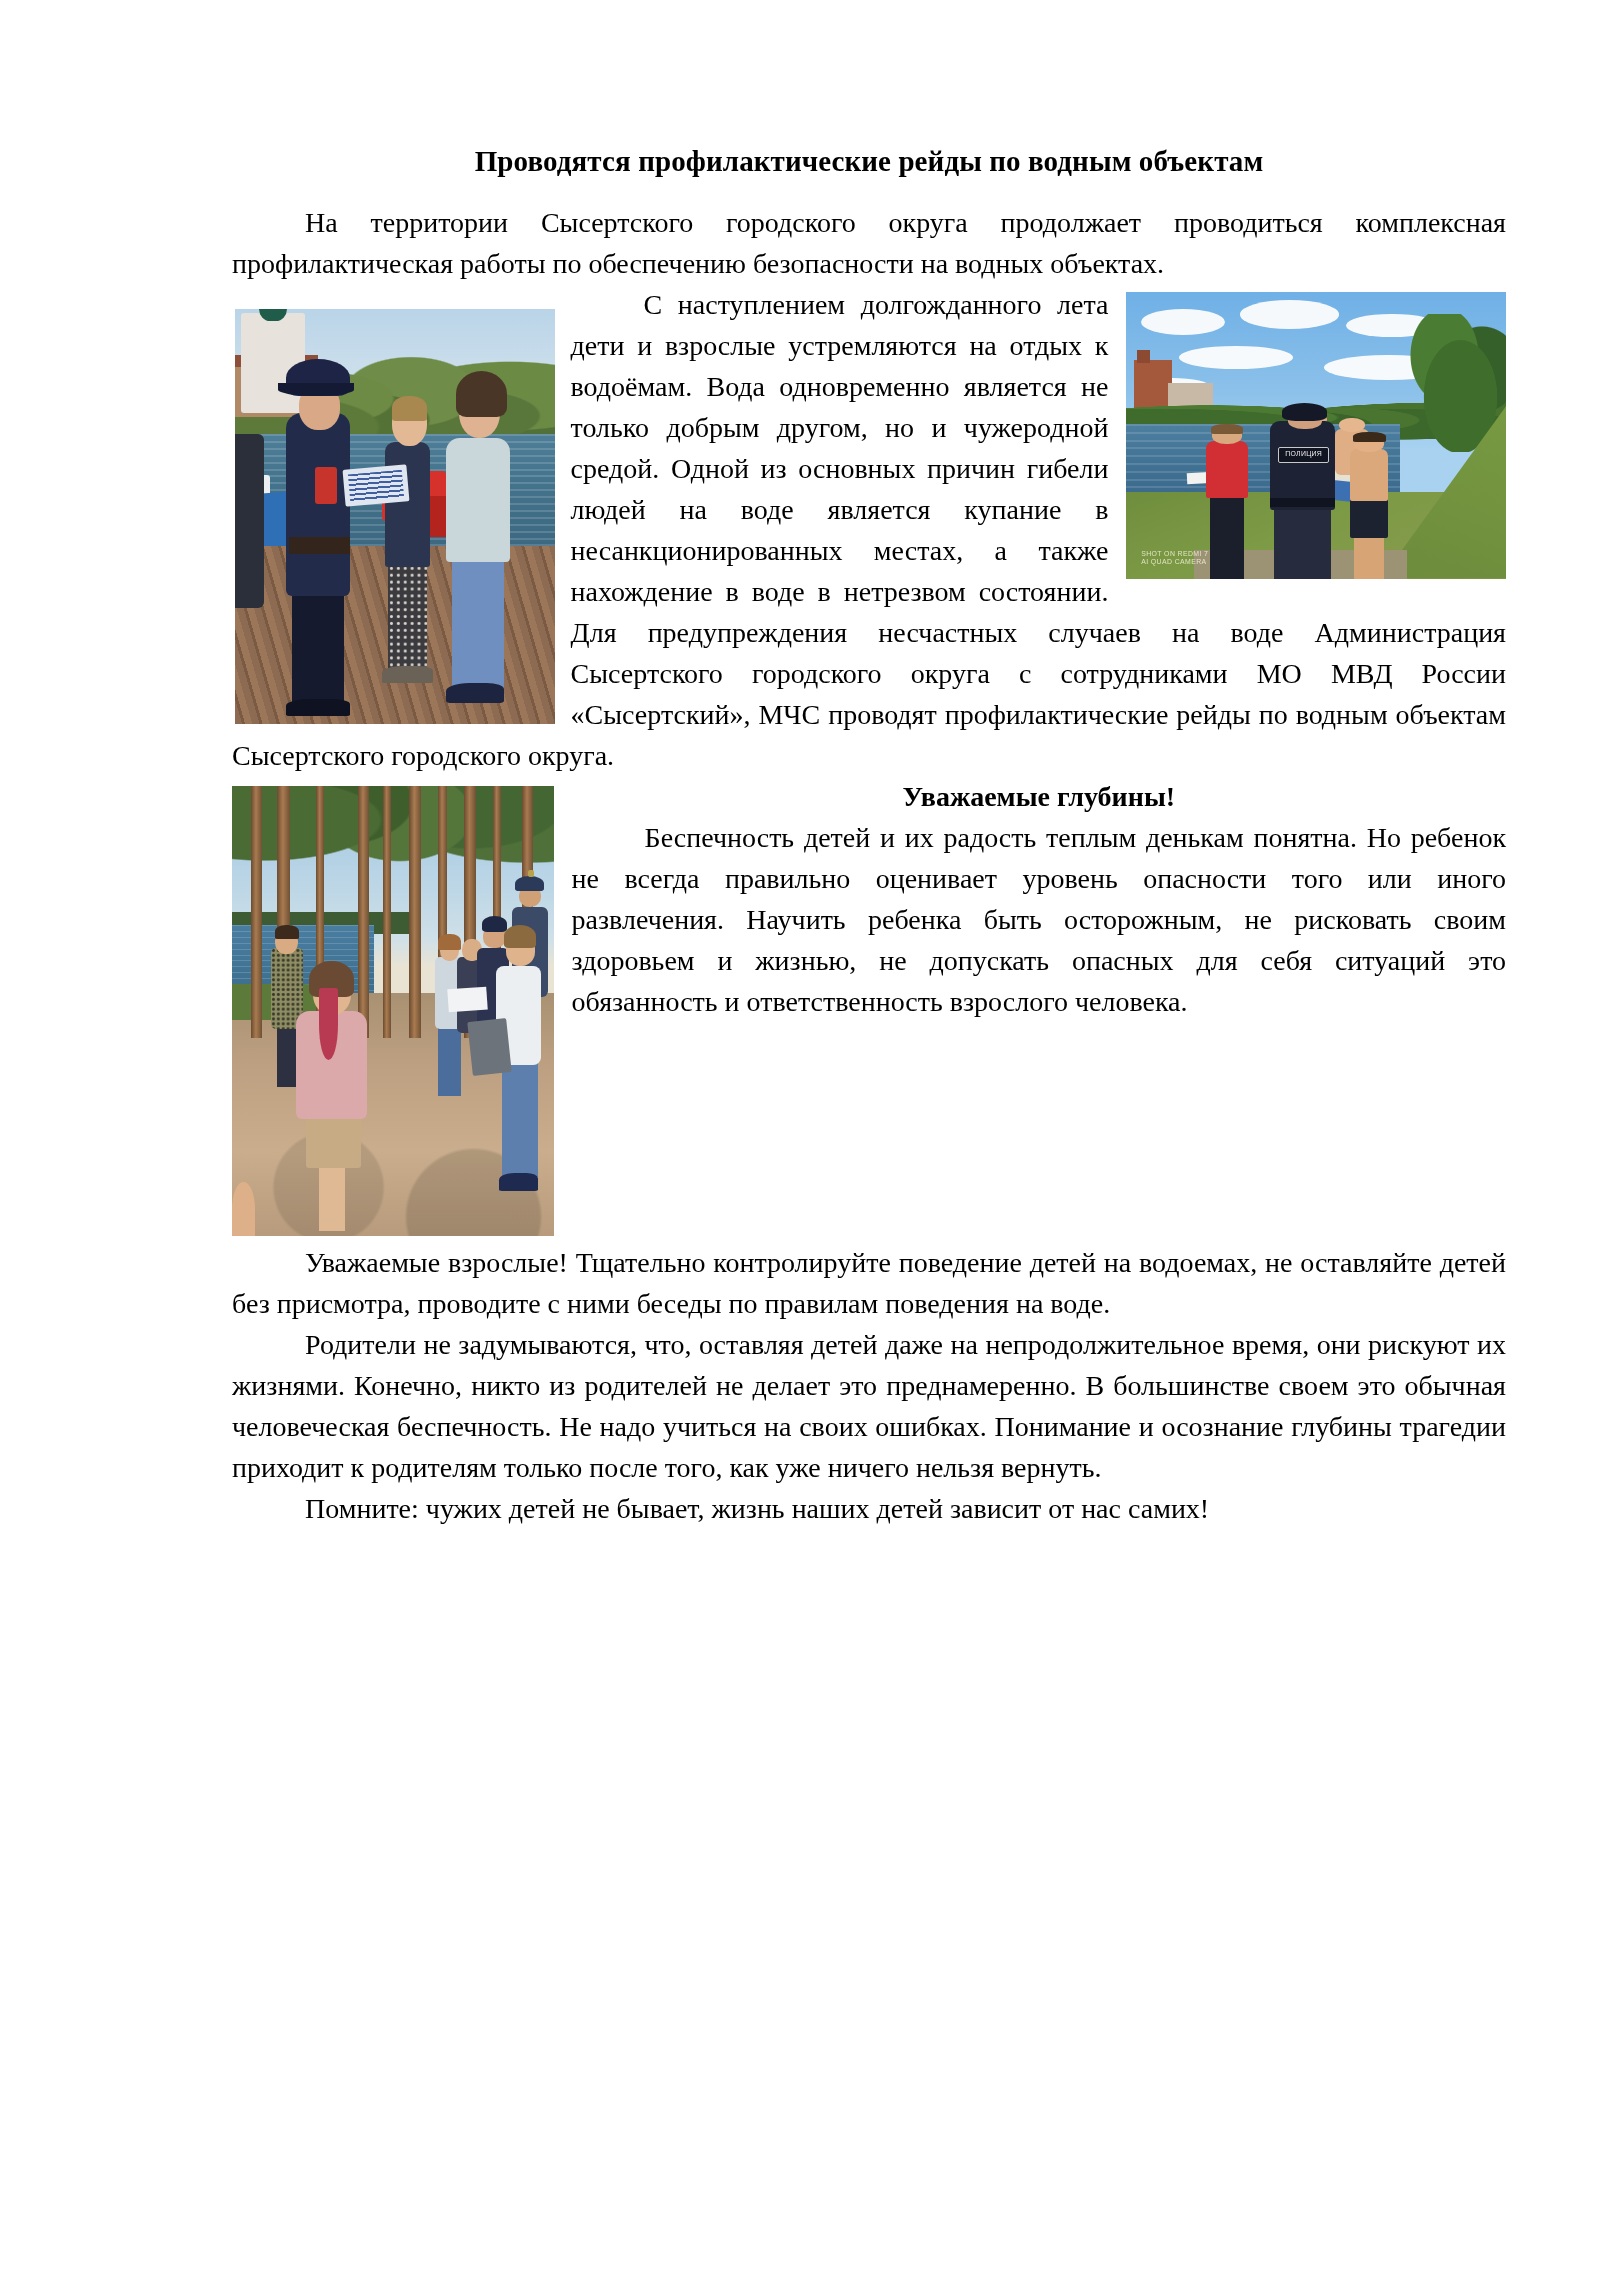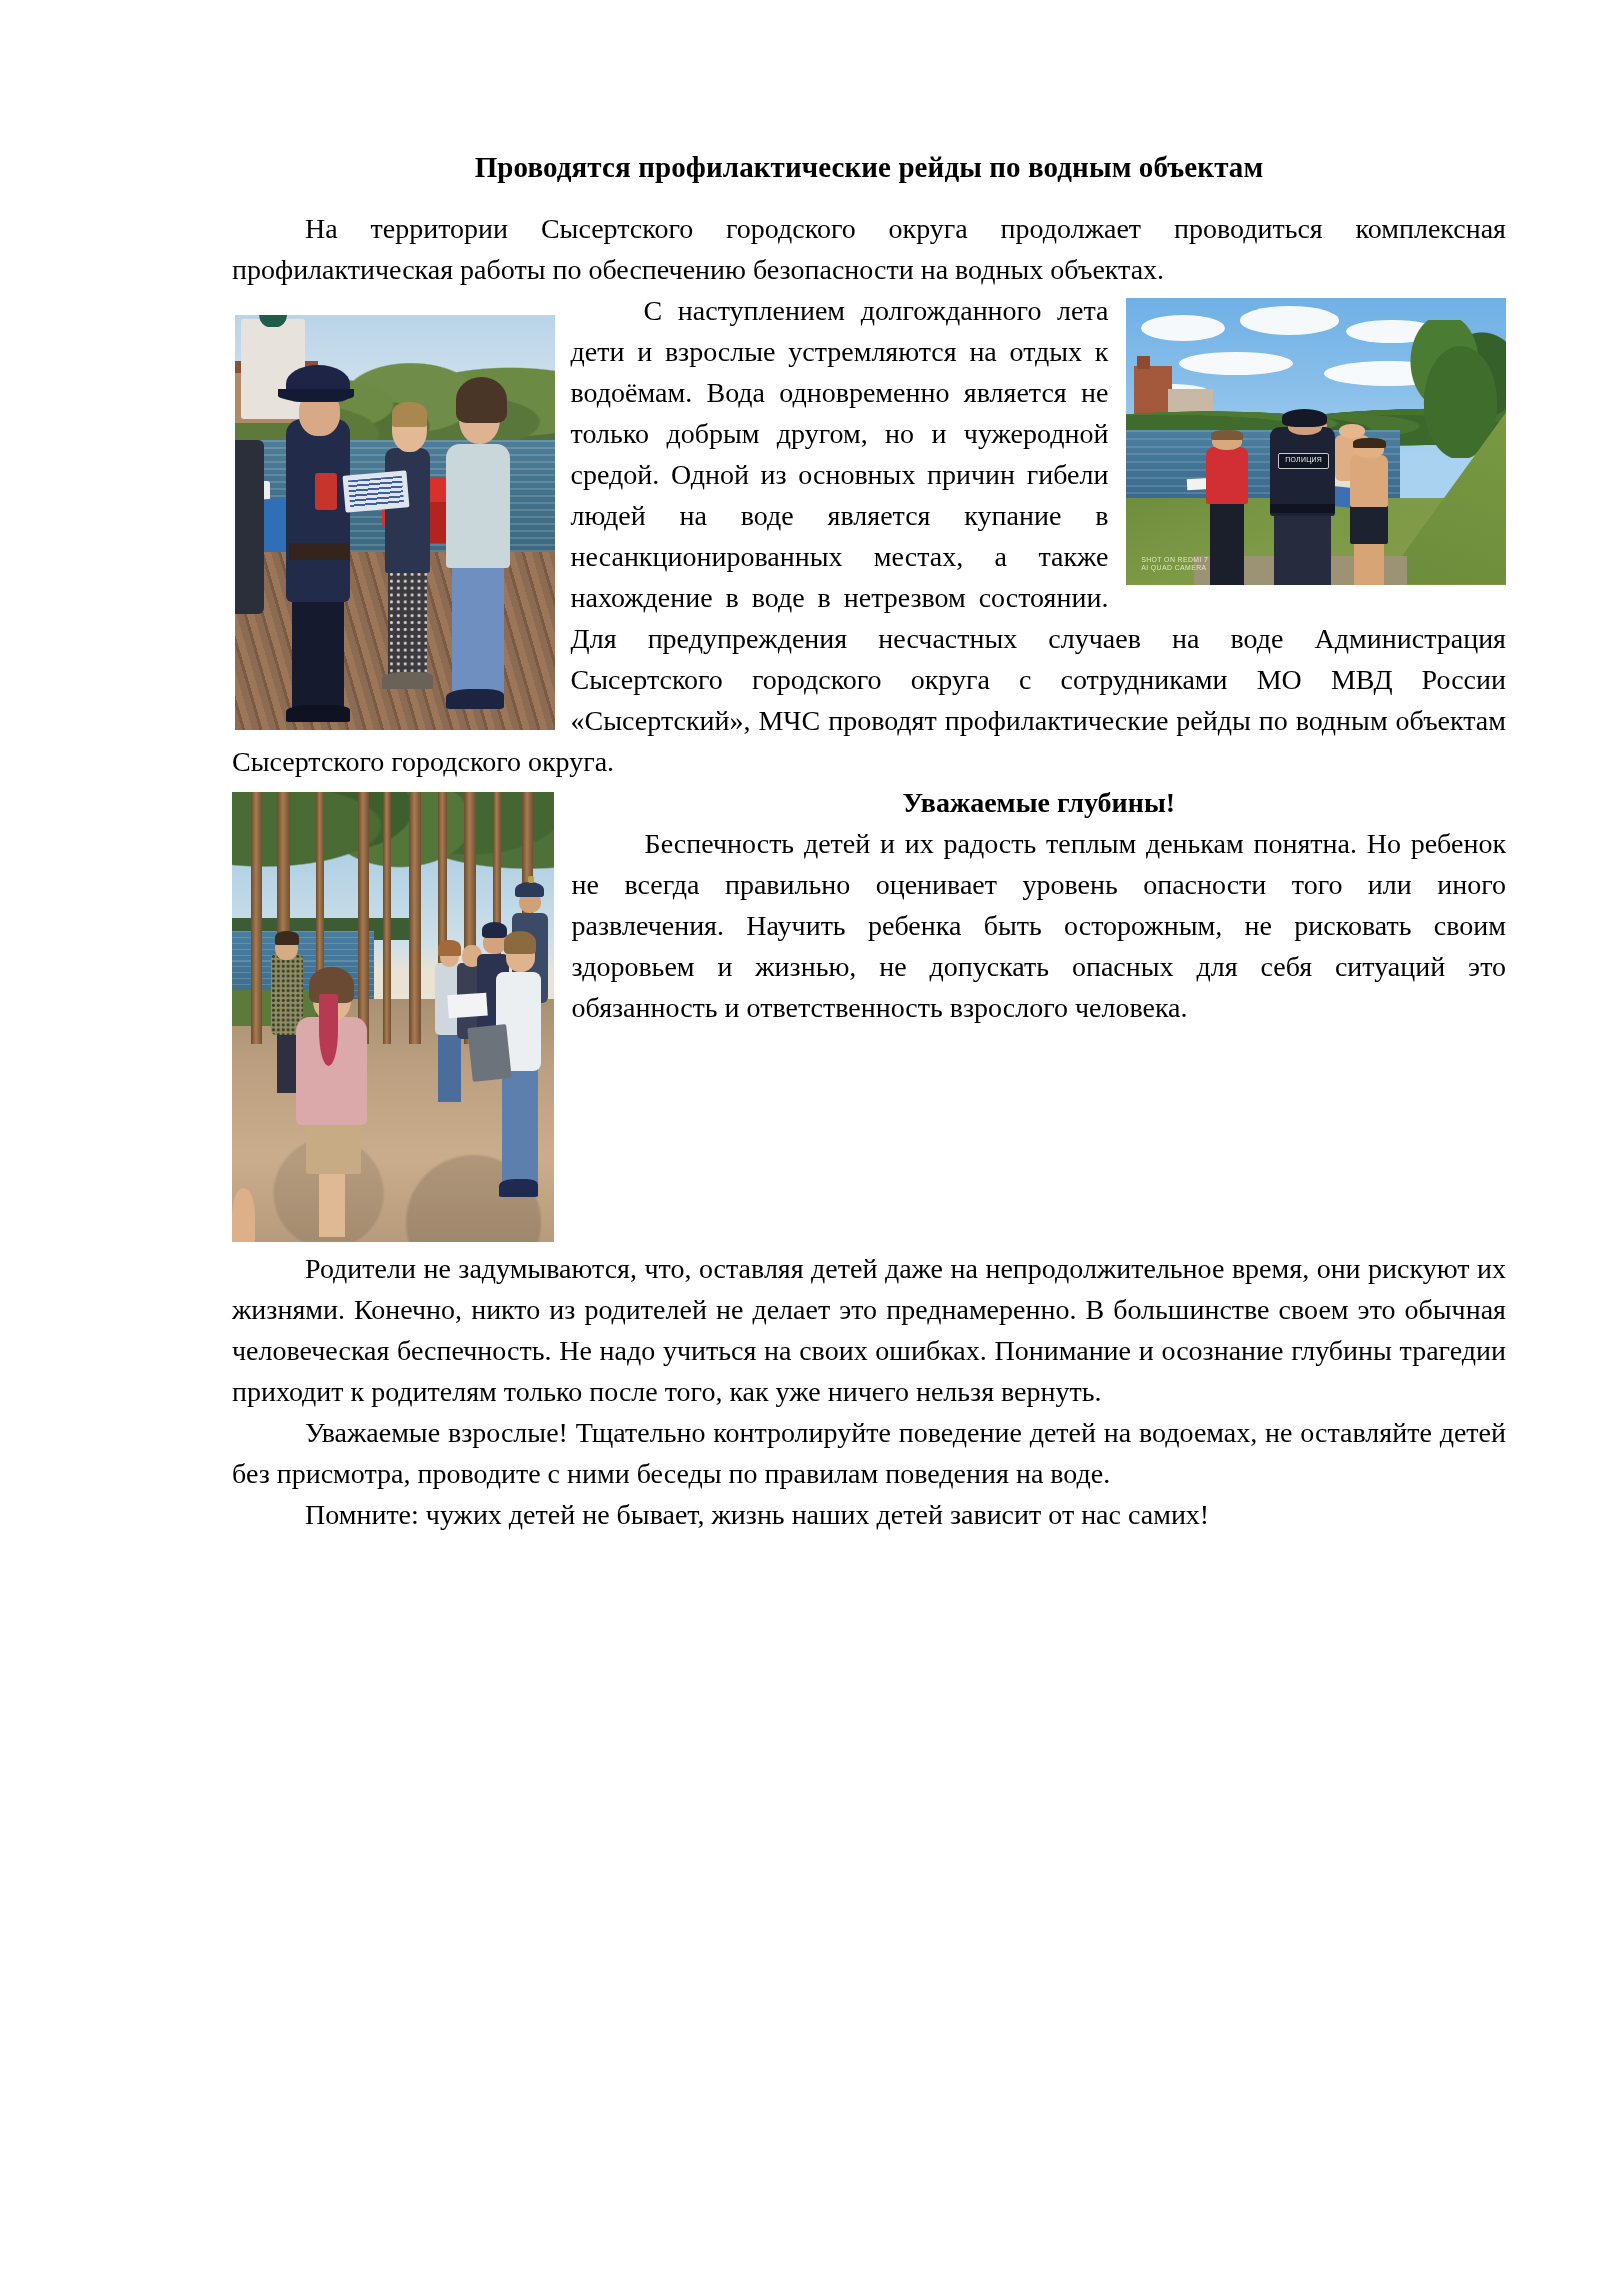--- a/index.html
+++ b/index.html
@@ -11,21 +11,21 @@
     overflow:hidden;
   }
   .page {
     position:relative;
     width:1621px; height:2293px;
     box-sizing:border-box;
     padding:0;
   }
   .content {
     position:absolute;
-    left:232px; top:149px;
+    left:232px; top:143px;
     width:1274px;
   }
   .doc-title {
     font-size:29px;
     font-weight:bold;
     text-align:center;
     line-height:1.28;
     margin:0 0 21.6px 0;
     letter-spacing:0.1px;
   }
@@ -370,19 +370,19 @@
       <div class="g3-hood"></div>
       <div class="g3-head"></div>
       <div class="g3-hair"></div>
       <div class="g3-pony"></div>
       <div class="arm3"></div>
     </div>
 
     <p class="center-head">Уважаемые глубины!</p>
     <p class="body-par">Беспечность детей и их радость теплым денькам понятна. Но ребенок не всегда правильно оценивает уровень опасности того или иного развлечения. Научить ребенка быть осторожным, не рисковать своим здоровьем и жизнью, не допускать опасных для себя ситуаций это обязанность и ответственность взрослого человека.</p>
     <div class="clear"></div>
+    <p class="body-par">Уважаемые взрослые! Тщательно контролируйте поведение детей на водоемах, не оставляйте детей без присмотра, проводите с ними беседы по правилам поведения на воде.</p>
     <p class="body-par">Родители не задумываются, что, оставляя детей даже на непродолжительное время, они рискуют их жизнями. Конечно, никто из родителей не делает это преднамеренно. В большинстве своем это обычная человеческая беспечность. Не надо учиться на своих ошибках. Понимание и осознание глубины трагедии приходит к родителям только после того, как уже ничего нельзя вернуть.</p>
-    <p class="body-par">Уважаемые взрослые! Тщательно контролируйте поведение детей на водоемах, не оставляйте детей без присмотра, проводите с ними беседы по правилам поведения на воде.</p>
     <p class="body-par">Помните: чужих детей не бывает, жизнь наших детей зависит от нас самих!</p>
 
   </div>
 </div>
 
 
 </body></html>

